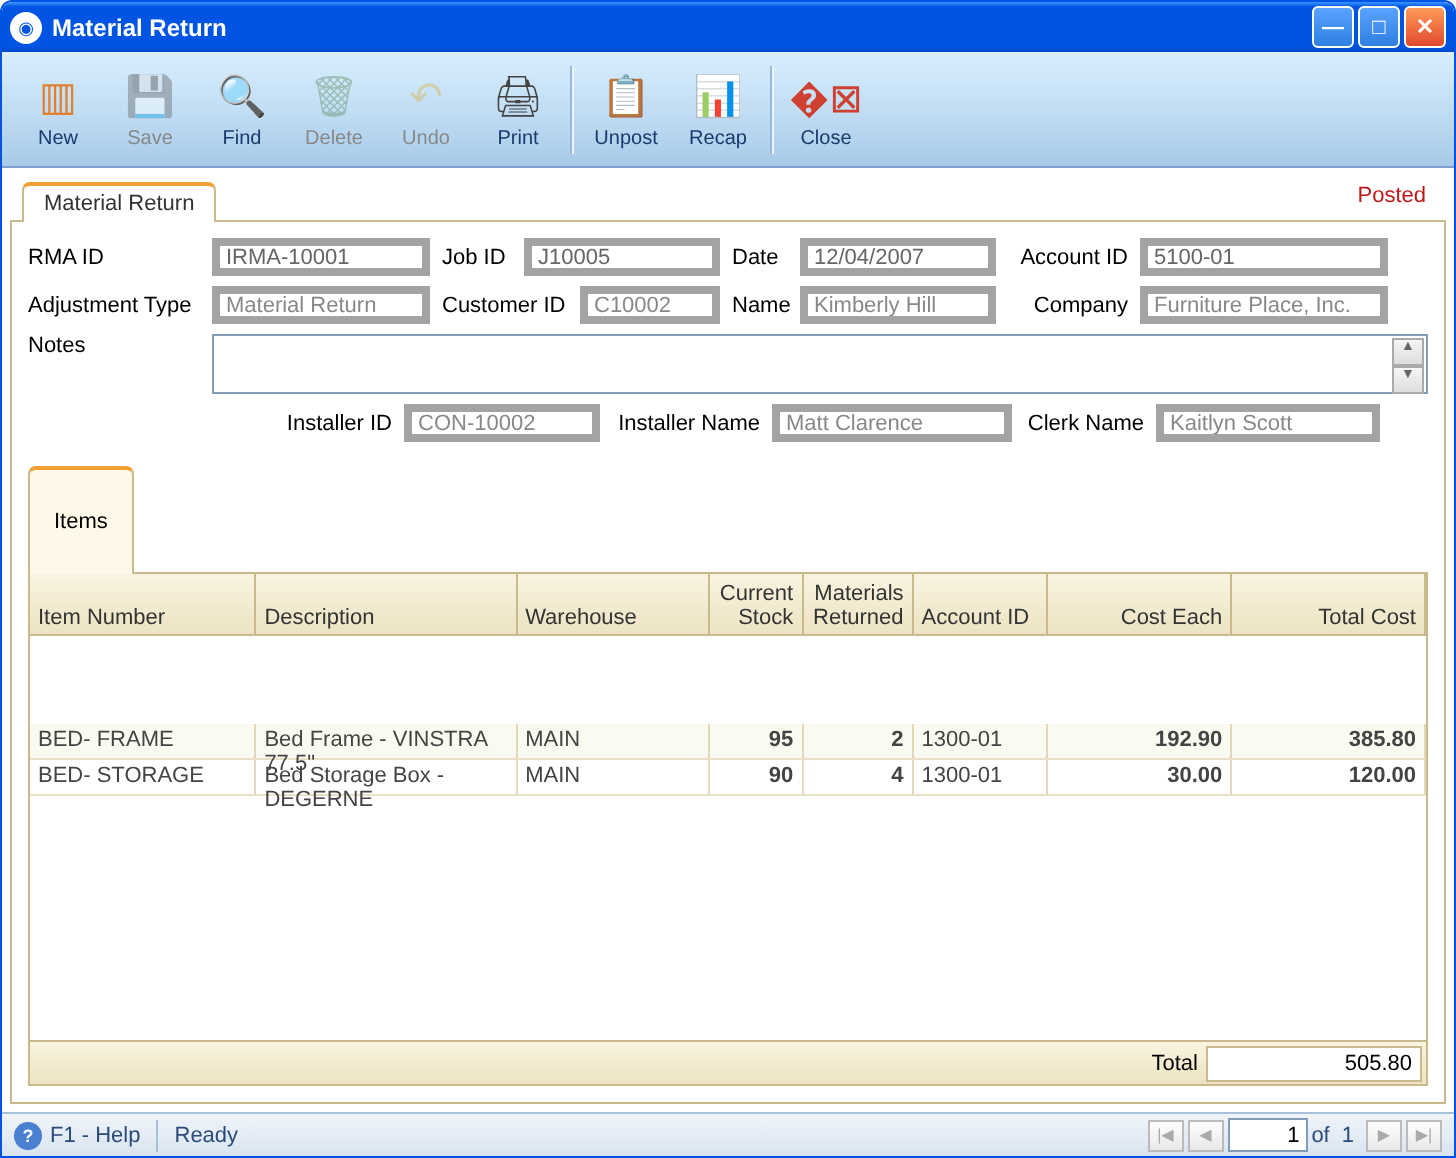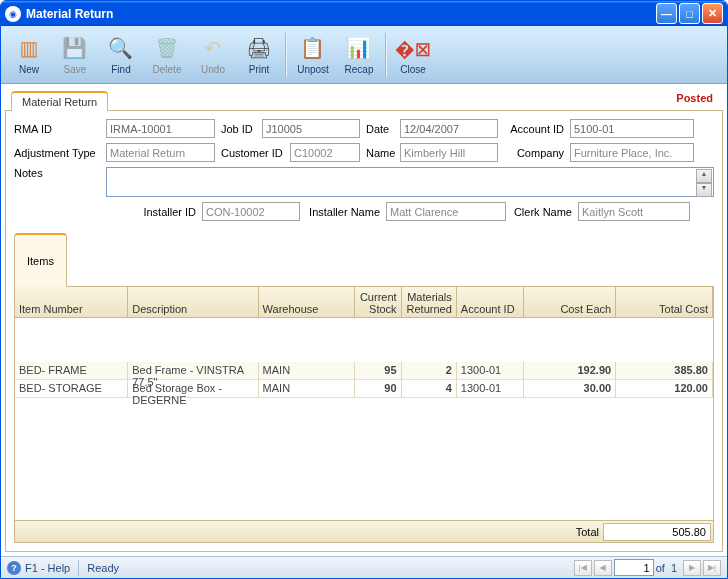--- a/index.html
+++ b/index.html
@@ -20,27 +20,27 @@
     .tbtn .lbl { font-size: 10px; color: #1a3a6e; }
     .tbtn.disabled .lbl { color: #888; }
     .tbtn.disabled .icon { opacity: 0.4; }
     .tsep { width: 2px; height: 44px; border-left: 1px solid #9ab8d8; border-right: 1px solid #e8f4ff; margin: 0 2px; }
     
     .client { flex: 1; background: #fff; display: flex; flex-direction: column; padding: 4px; }
     
     .tabstrip { height: 22px; display: flex; align-items: flex-end; padding-left: 6px; position: relative; }
     .tab { padding: 3px 10px; background: #fdf8e8; border: 1px solid #c9ba8e; border-bottom: none; border-radius: 4px 4px 0 0; font-weight: normal; color: #333; position: relative; top: 1px; z-index: 2; }
     .tab.active { border-top: 2px solid #f0a030; background: #fff; }
-    .status-right { position: absolute; right: 10px; top: 4px; color: #c01818; font-weight: bold; }
+    .status-right { position: absolute; right: 10px; top: 4px; color: #c01818; font-weight: normal; }
     
     .panel { flex: 1; border: 1px solid #c9ba8e; background: #fff; padding: 8px; display: flex; flex-direction: column; }
     
     .form-row { display: flex; align-items: center; margin-bottom: 5px; gap: 6px; }
     .form-lbl { color: #000; font-size: 11px; }
-    .form-input { border: 1px solid #a3a3a3; height: 19px; padding: 1px 3px; background: #fff; color: #666; font-size: 11px; }
+    .form-input { border: 4px solid #a3a3a3; height: 19px; padding: 1px 3px; background: #fff; color: #666; font-size: 11px; }
     .form-input.ro { background: #fff; color: #888; }
     .textarea { border: 1px solid #7f9db9; background: #fff; position: relative; }
     .spinbtns { position: absolute; right: 1px; top: 1px; width: 16px; }
     .spinbtn { height: 14px; background: linear-gradient(#f5f5f5, #ddd); border: 1px solid #aaa; font-size: 7px; text-align: center; color: #666; }
     
     .items-container { flex: 1; display: flex; flex-direction: column; margin-top: 6px; }
     .items-tab { padding: 20px 12px; background: #fdf8e8; border: 1px solid #c9ba8e; border-bottom: none; border-radius: 4px 4px 0 0; width: fit-content; border-top: 2px solid #f0a030; position: relative; top: 1px; z-index: 2; }
     .grid { flex: 1; border: 1px solid #c9ba8e; background: #fff; display: flex; flex-direction: column; }
     .grid-header { display: flex; background: linear-gradient(#f9f4e0, #ede3c3); border-bottom: 1px solid #c9ba8e; }
     .gh { padding: 2px 4px; border-right: 1px solid #c9ba8e; color: #333; font-size: 11px; min-height: 30px; display: flex; align-items: flex-end; }

